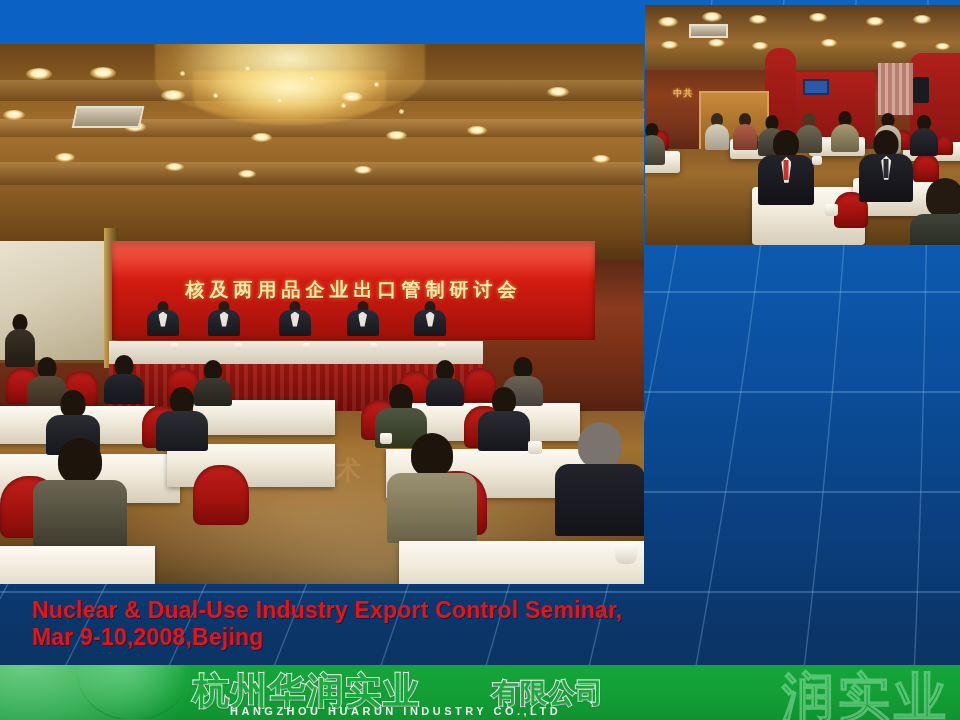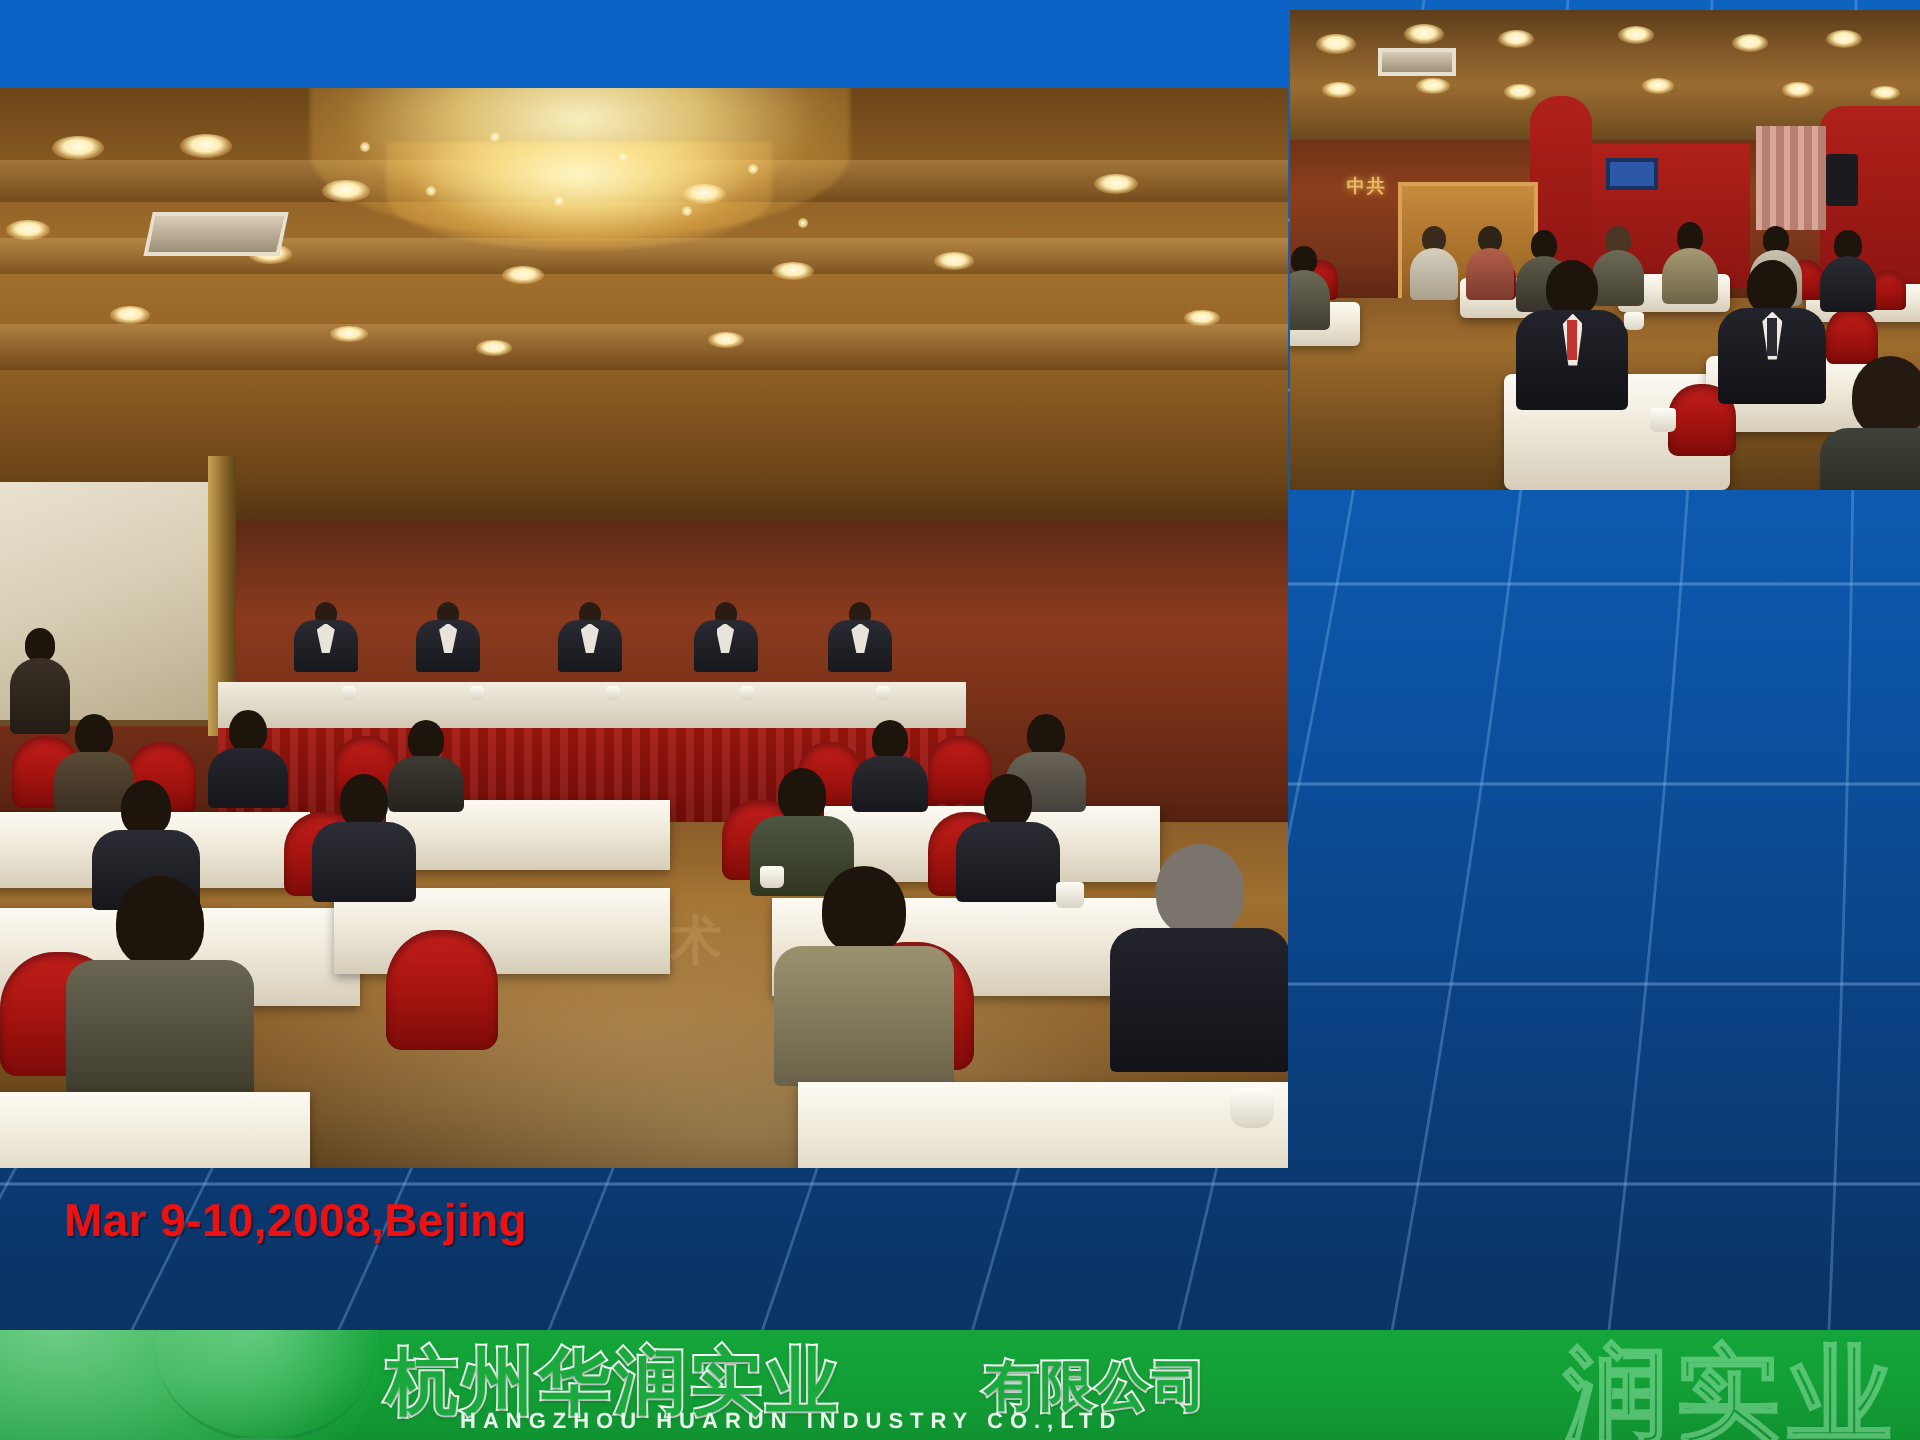--- a/index.html
+++ b/index.html
@@ -340,20 +340,24 @@
       <div class="spot" style="left:85%;top:8%;width:22px;height:10px;"></div>
       <div class="spot" style="left:92%;top:20.5%;width:18px;height:8px;"></div>
 
       <div class="vent" style="left:11.5%;top:11.4%;width:10%;height:3.4%;transform:skewX(-12deg);"></div>
 
       <div class="m-wall"></div>
 
       <div class="m-screen"></div>
       <div class="m-column" style="left:16.2%;"></div>
 
+      <div class="m-banner">
+        <div class="m-banner-glow"></div>
+        <span class="m-banner-text">核及两用品企业出口管制研讨会</span>
+      </div>
 
       <div class="m-headtable"></div>
       <div class="m-skirt"></div>
 
       <div class="panelist" style="left:22.5%;width:36px;"></div>
       <div class="panelist" style="left:32%;width:36px;">
         <span class="head"></span>
           <span class="body"></span>
           <span class="shirt"></span>
       </div>
@@ -571,20 +575,21 @@
       <div class="person" style="left:84%;top:72%;width:70px;height:74px;">
         <span class="hd" style="top:0;width:38px;height:40px;background:#241a12;"></span>
         <span class="bd" style="top:36px;width:70px;height:44px;background:linear-gradient(180deg,#3f4238,#24261f);"></span>
       </div>
       <span class="cup" style="left:57%;top:83%;width:13px;height:12px;"></span>
       <span class="cup" style="left:53%;top:63%;width:10px;height:9px;"></span>
     </div>
   </div>
 
   <div class="title-block">
+    <div>Nuclear &amp; Dual-Use Industry Export Control Seminar,</div>
     <div>Mar 9-10,2008,Bejing</div>
   </div>
 
   <div class="logo-bar">
     <div class="logo-orb"></div>
     <div class="logo-orb2"></div>
     <span class="logo-watermark">润实业</span>
     <span class="logo-cn logo-cn-small" style="left:492px;top:10px;">有限公司</span>
     <span class="logo-cn">杭州华润实业</span>
     <span class="logo-en">HANGZHOU  HUARUN  INDUSTRY   CO.,LTD</span>

